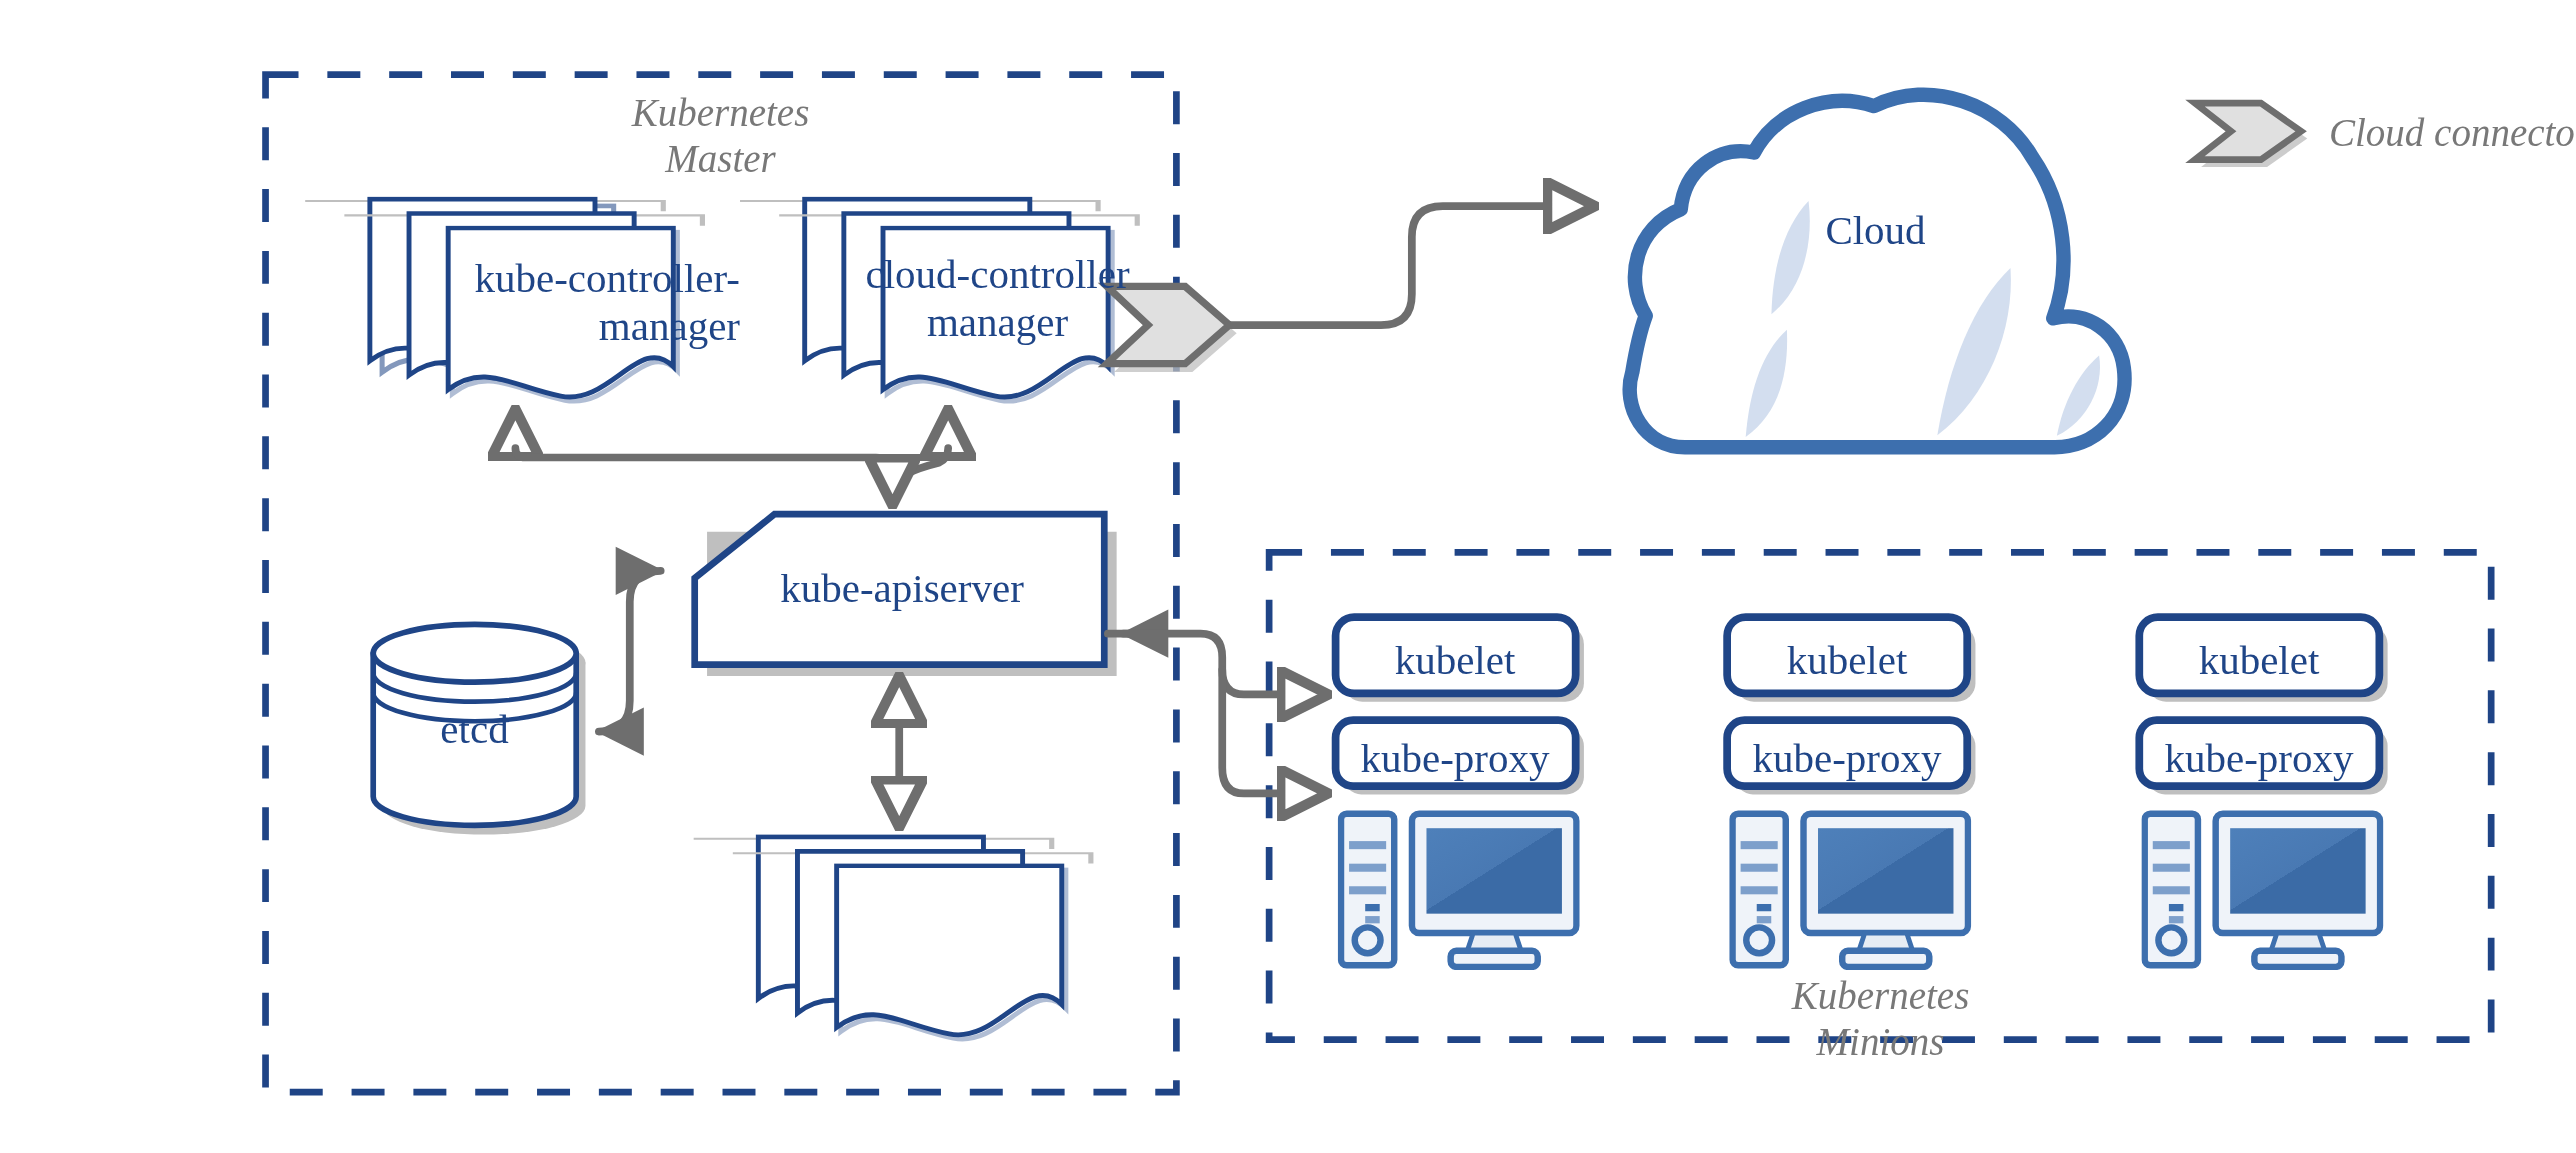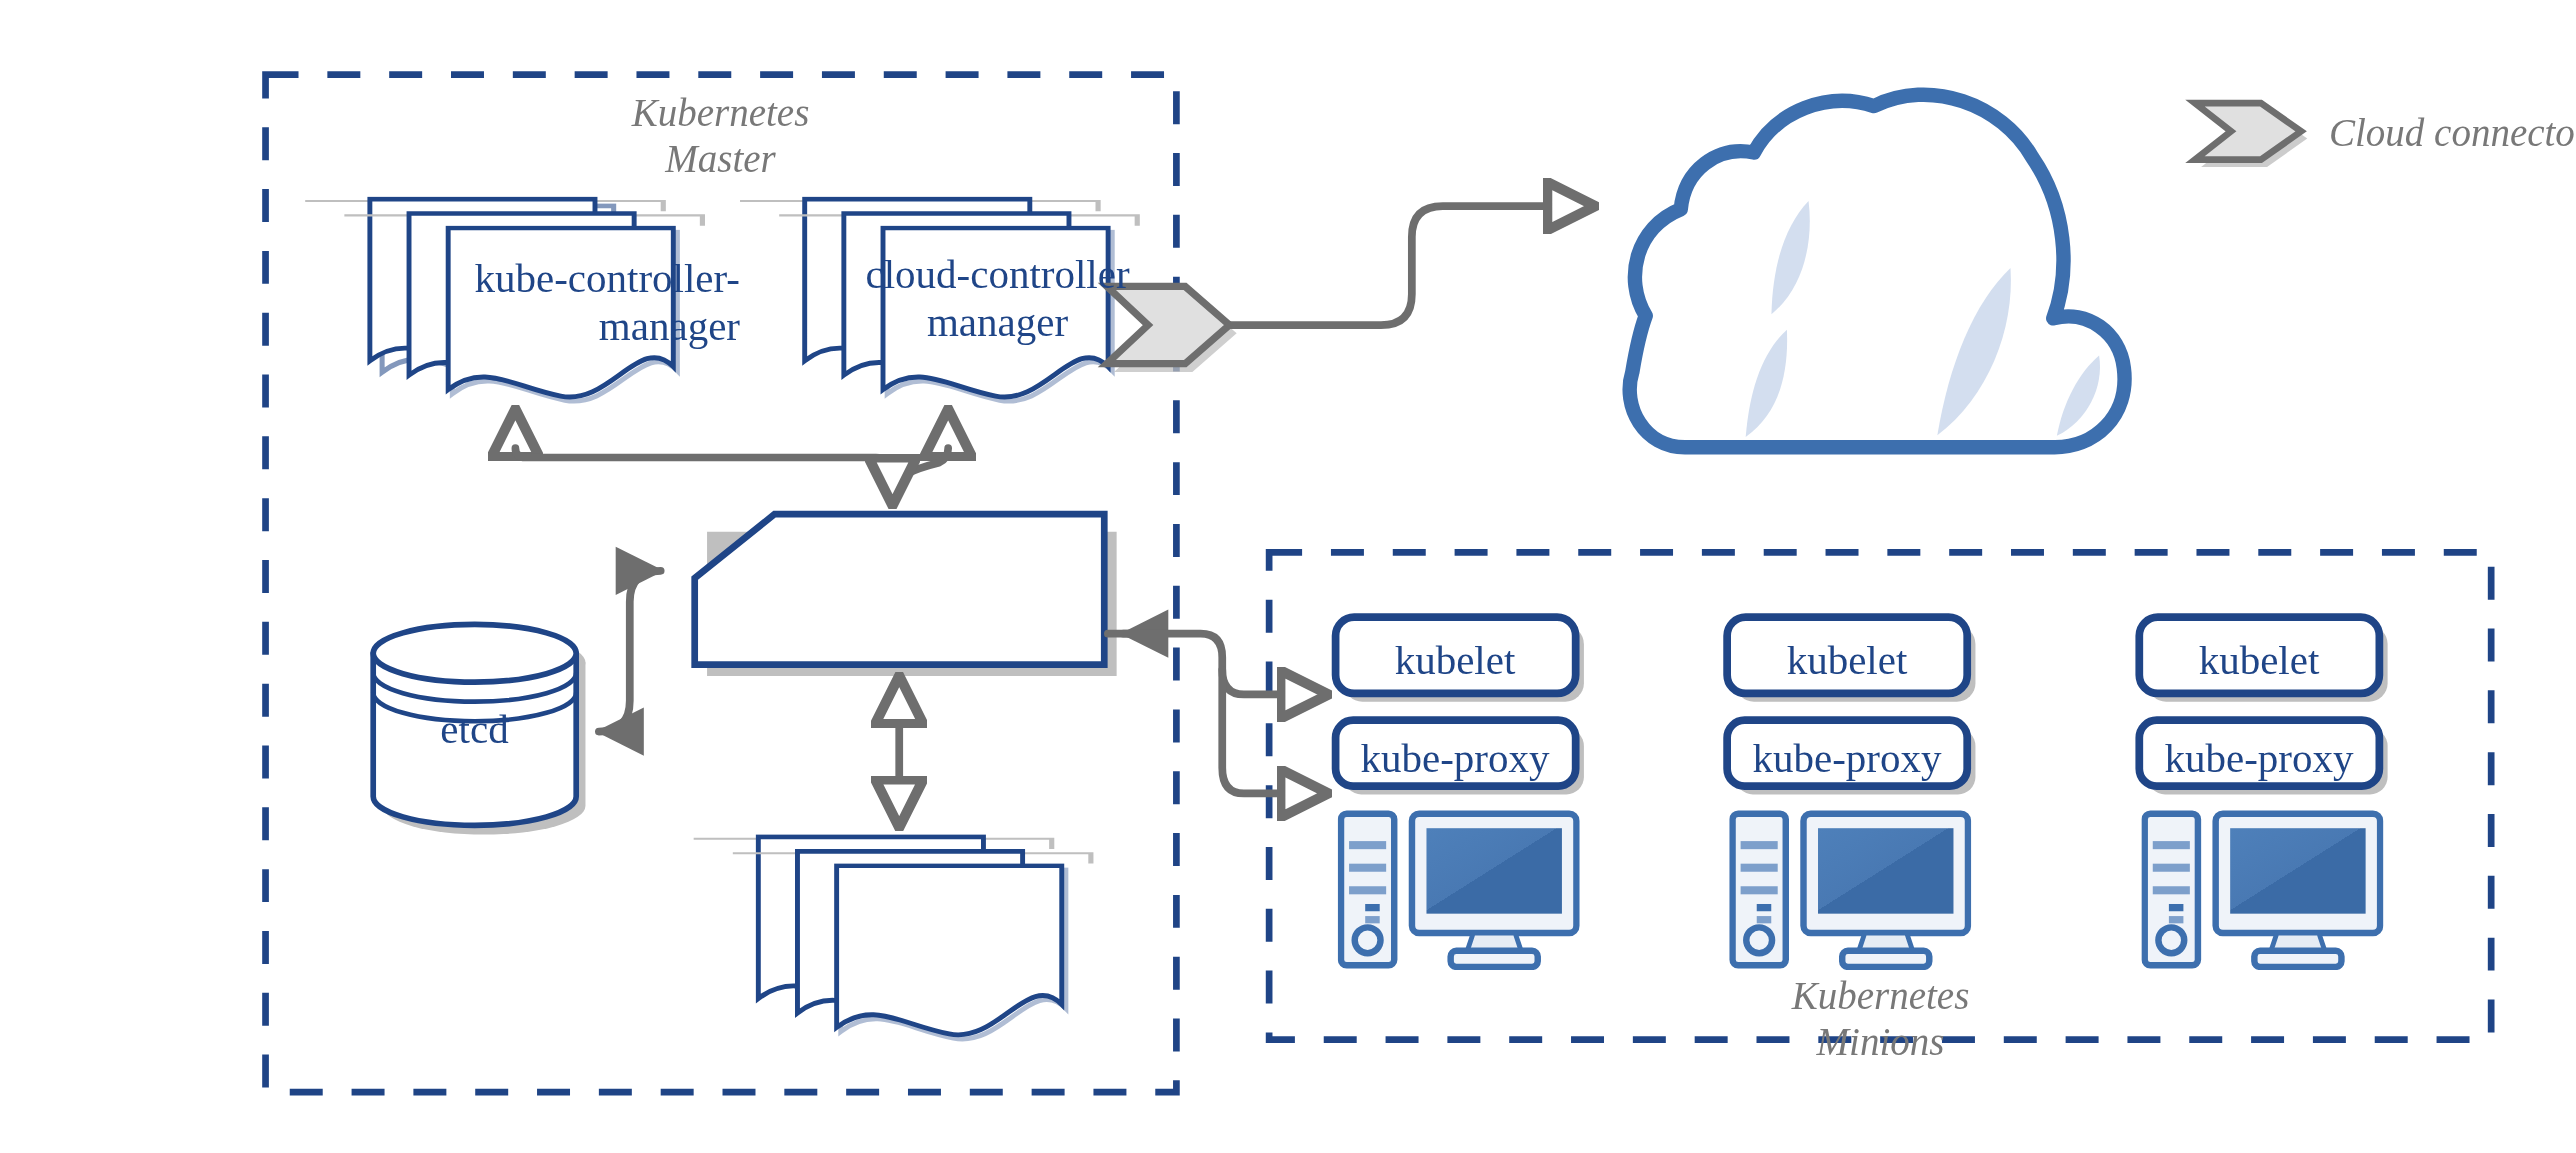--- a/index.html
+++ b/index.html
@@ -279,24 +279,26 @@
 
   <div class="lbl lbl-gray fz-group" style="left:265px; top:90px; width:911px;">Kubernetes
 Master</div>
 
   <div class="lbl lbl-blue fz-node" style="left:385px; top:254px; width:355px;text-align:right;">kube-controller-
 manager</div>
 
   <div class="lbl lbl-blue fz-node" style="left:820px; top:250px; width:355px;">cloud-controller
 manager</div>
 
+  <div class="lbl lbl-blue fz-node" style="left:701px; top:564px; width:402px;">kube-apiserver</div>
 
   <div class="lbl lbl-blue fz-node" style="left:373px; top:705px; width:203px;">etcd</div>
 
 
+  <div class="lbl lbl-blue fz-node" style="left:1752px; top:206px; width:247px;">Cloud</div>
 
   <div class="lbl lbl-blue fz-node" style="left:1335px; top:636px; width:240px;">kubelet</div>
   <div class="lbl lbl-blue fz-node" style="left:1335px; top:734px; width:240px;">kube-proxy</div>
 
   <div class="lbl lbl-blue fz-node" style="left:1727px; top:636px; width:240px;">kubelet</div>
   <div class="lbl lbl-blue fz-node" style="left:1727px; top:734px; width:240px;">kube-proxy</div>
 
   <div class="lbl lbl-blue fz-node" style="left:2139px; top:636px; width:240px;">kubelet</div>
   <div class="lbl lbl-blue fz-node" style="left:2139px; top:734px; width:240px;">kube-proxy</div>
 

